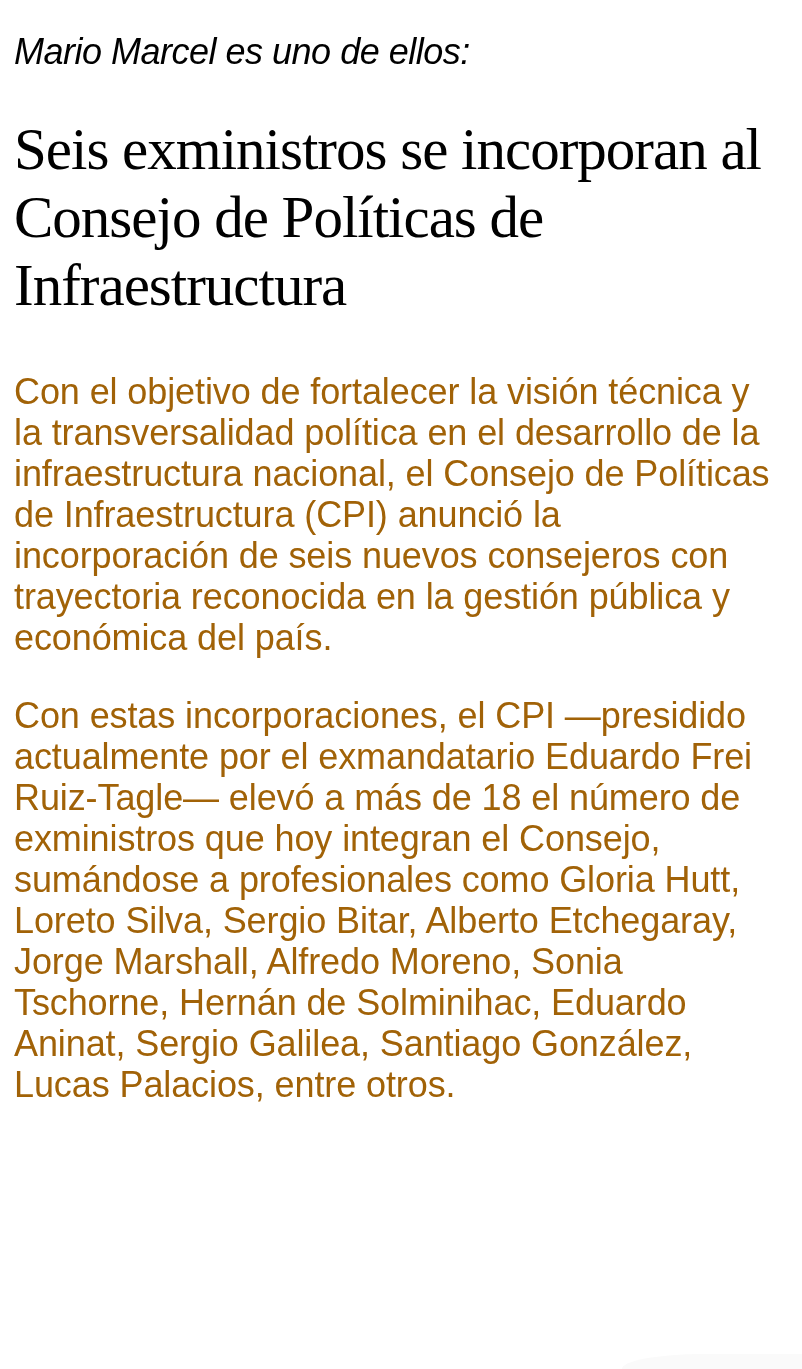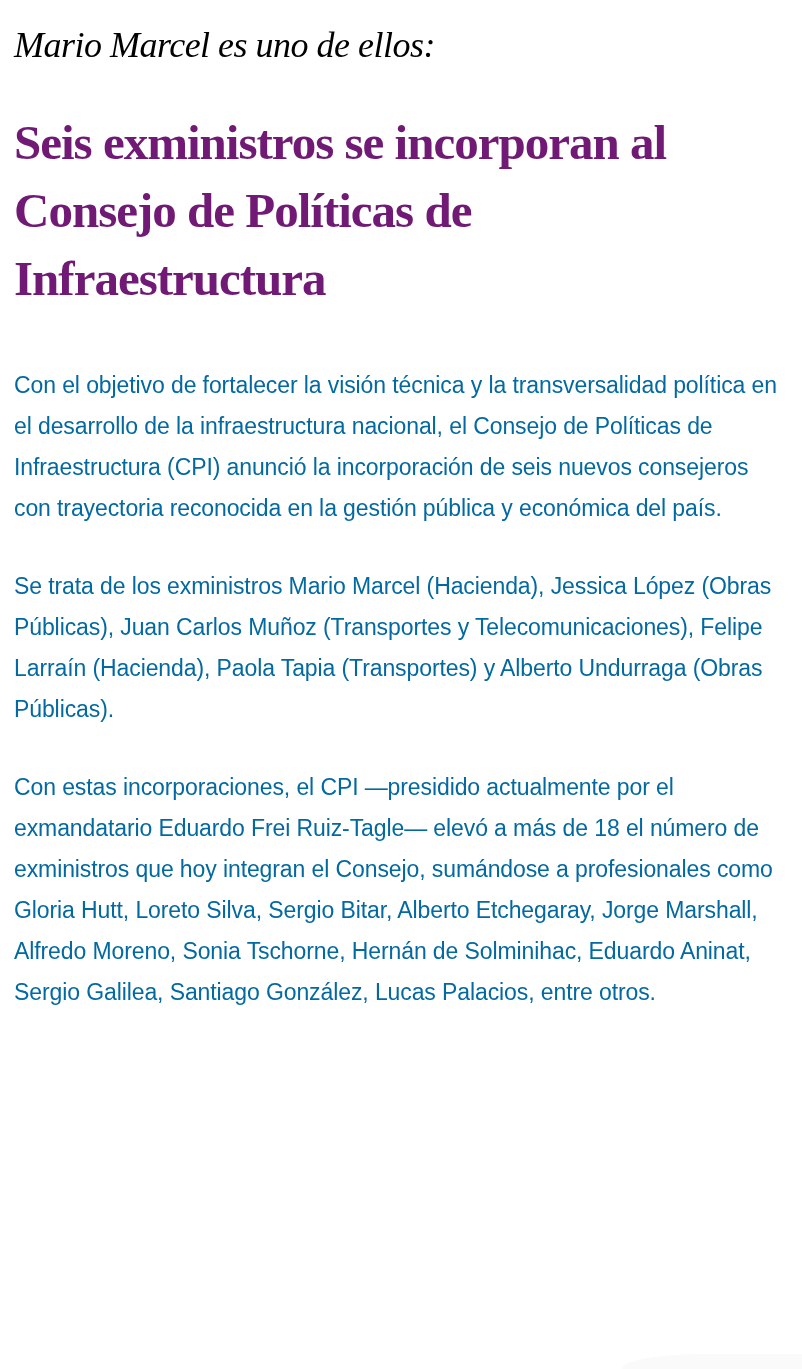--- a/index.html
+++ b/index.html
@@ -13,67 +13,66 @@
     position: relative;
     overflow: hidden;
     color: #000000;
     font-family: "Liberation Sans", sans-serif;
     -webkit-font-smoothing: antialiased;
   }
   main.article {
     padding: 16px 24px 0 14px;
   }
   .kicker {
-    font-family: Liberation Serif, serif;
+    font-family: Liberation Sans, sans-serif;
     font-style: italic;
     font-weight: 400;
     font-size: 36px;
     line-height: 43px;
     letter-spacing: -0.5px;
-    margin: 8px 0 0 0;
+    margin: 14px 0 0 0;
     color: #000000;
   }
   h1.headline {
     font-family: "Liberation Serif", serif;
-    font-weight: 700;
-    font-size: 49px;
+    font-weight: 400;
+    font-size: 59px;
     line-height: 68px;
     letter-spacing: -1px;
     margin: 42px 0 0 0;
     max-width: 760px;
-    color: #701a75;
+    color: #000000;
   }
   .body-copy {
     margin-top: 52px;
   }
   .body-copy p {
-    font-size: 23px;
+    font-size: 36px;
     line-height: 41px;
     letter-spacing: -0.1px;
     margin: 0 0 37px 0;
     max-width: 764px;
-    color: #0369a1;
+    color: #a16207;
   }
   .peek-corner {
     position: absolute;
     right: 0;
     bottom: 0;
     width: 180px;
     height: 15px;
     border-top-left-radius: 80px 15px;
   }
 </style>
 </head>
 <body style="background: rgb(255, 255, 255);">
 
 <main class="article">
   <p class="kicker">Mario Marcel es uno de ellos:</p>
 
   <h1 class="headline">Seis exministros se incorporan al Consejo de Políticas de Infraestructura</h1>
 
   <div class="body-copy">
     <p>Con el objetivo de fortalecer la visión técnica y la transversalidad política en el desarrollo de la infraestructura nacional, el Consejo de Políticas de Infraestructura (CPI) anunció la incorporación de seis nuevos consejeros con trayectoria reconocida en la gestión pública y económica del país.</p>
-    <p>Se trata de los exministros Mario Marcel (Hacienda), Jessica López (Obras Públicas), Juan Carlos Muñoz (Transportes y Telecomunicaciones), Felipe Larraín (Hacienda), Paola Tapia (Transportes) y Alberto Undurraga (Obras Públicas).</p>
     <p>Con estas incorporaciones, el CPI —presidido actualmente por el exmandatario Eduardo Frei Ruiz-Tagle— elevó a más de 18 el número de exministros que hoy integran el Consejo, sumándose a profesionales como Gloria Hutt, Loreto Silva, Sergio Bitar, Alberto Etchegaray, Jorge Marshall, Alfredo Moreno, Sonia Tschorne, Hernán de Solminihac, Eduardo Aninat, Sergio Galilea, Santiago González, Lucas Palacios, entre otros.</p>
   </div>
 </main>
 
 <div class="peek-corner" style="background: rgb(250, 250, 250);"></div>
 
 </body></html>

